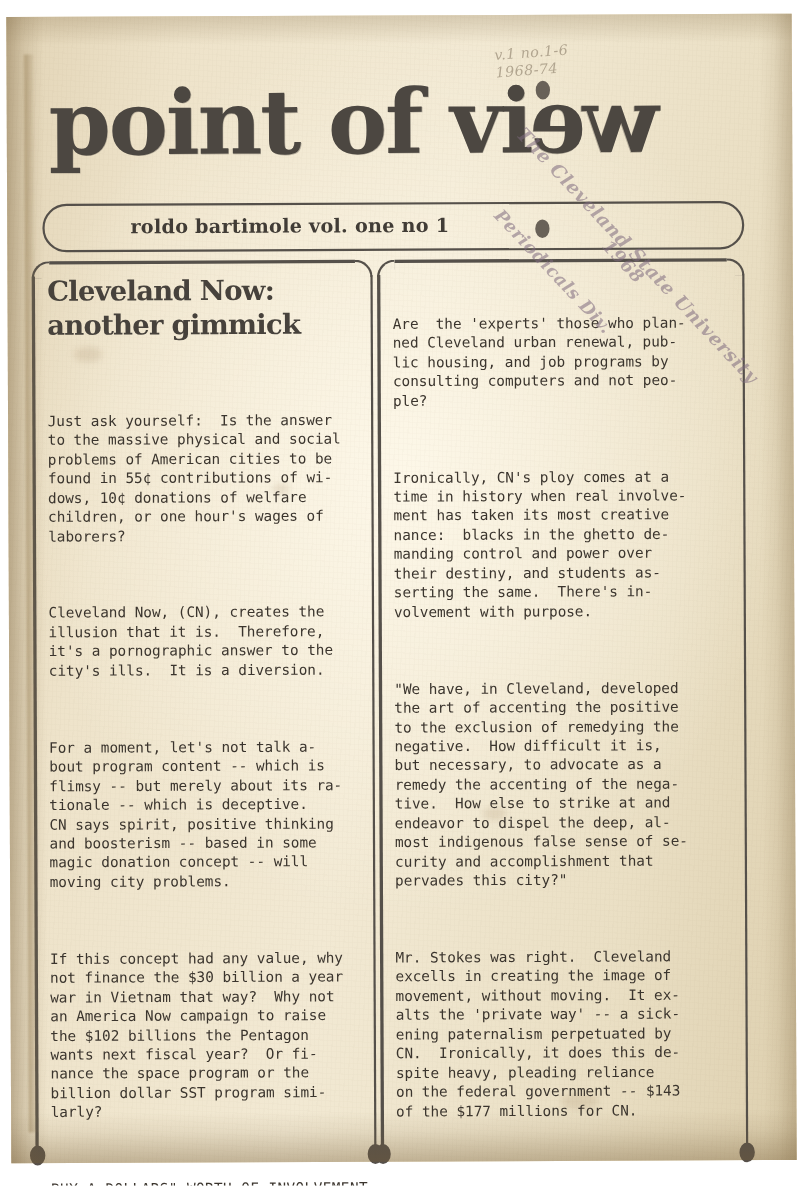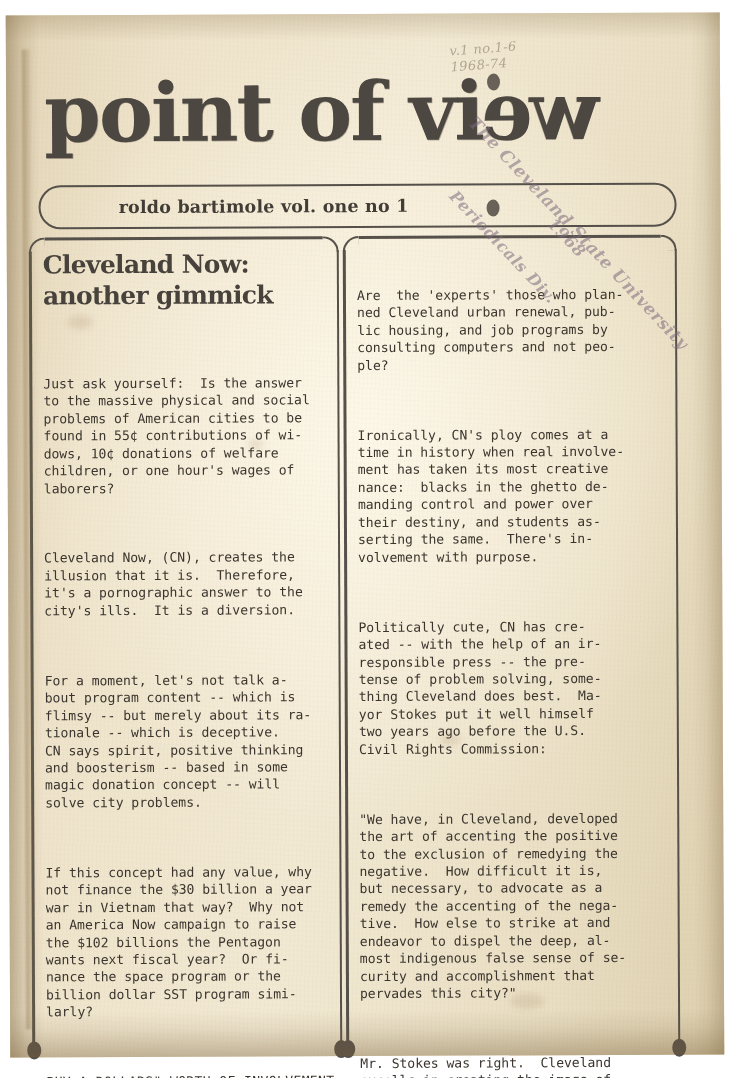--- a/index.html
+++ b/index.html
@@ -353,21 +353,21 @@
 illusion that it is.  Therefore,
 it's a pornographic answer to the
 city's ills.  It is a diversion.</p>
         <p class="para">For a moment, let's not talk a-
 bout program content -- which is
 flimsy -- but merely about its ra-
 tionale -- which is deceptive.
 CN says spirit, positive thinking
 and boosterism -- based in some
 magic donation concept -- will
-solve city problems.</p>
+moving city problems.</p>
         <p class="para">If this concept had any value, why
 not finance the $30 billion a year
 war in Vietnam that way?  Why not
 an America Now campaign to raise
 the $102 billions the Pentagon
 wants next fiscal year?  Or fi-
 nance the space program or the
 billion dollar SST program simi-
 larly?</p>
         <p class="subhead">BUY A DOLLARS" WORTH OF INVOLVEMENT</p>
@@ -382,28 +382,20 @@
 consulting computers and not peo-
 ple?</p>
         <p class="para">Ironically, CN's ploy comes at a
 time in history when real involve-
 ment has taken its most creative
 nance:  blacks in the ghetto de-
 manding control and power over
 their destiny, and students as-
 serting the same.  There's in-
 volvement with purpose.</p>
-        <p class="para">Politically cute, CN has cre-
-ated -- with the help of an ir-
-responsible press -- the pre-
-tense of problem solving, some-
-thing Cleveland does best.  Ma-
-yor Stokes put it well himself
-two years ago before the U.S.
-Civil Rights Commission:</p>
         <p class="para">"We have, in Cleveland, developed
 the art of accenting the positive
 to the exclusion of remedying the
 negative.  How difficult it is,
 but necessary, to advocate as a
 remedy the accenting of the nega-
 tive.  How else to strike at and
 endeavor to dispel the deep, al-
 most indigenous false sense of se-
 curity and accomplishment that

